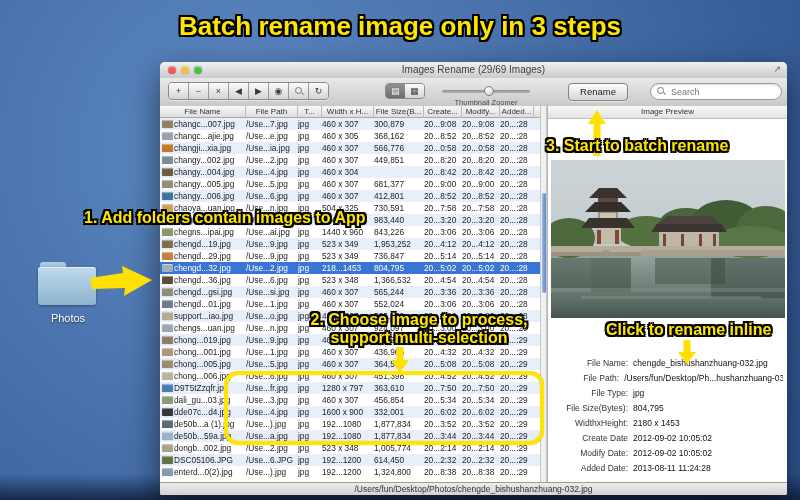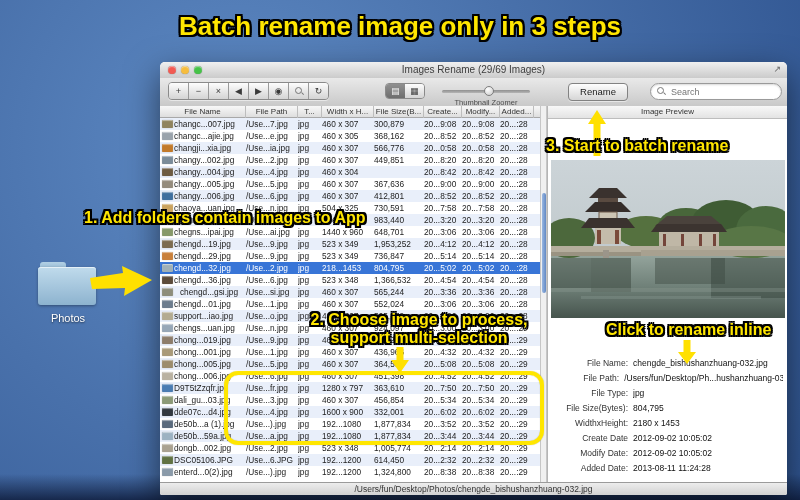--- a/index.html
+++ b/index.html
@@ -219,21 +219,21 @@
         <div class="tcell" style="width: 34px;">20...:28</div>
       </div>
       <div class="trow">
         <div class="thumbwrap">
           <div class="thumb" style="background: linear-gradient(rgb(149, 140, 124), rgb(149, 140, 124)) rgb(149, 140, 124);"></div>
         </div>
         <div class="tcell" style="width: 72px;">changy...005.jpg</div>
         <div class="tcell" style="width: 52px;">/Use...5.jpg</div>
         <div class="tcell" style="width: 24px;">jpg</div>
         <div class="tcell" style="width: 52px;">460 x 307</div>
-        <div class="tcell" style="width: 50px;">367,636</div>
+        <div class="tcell" style="width: 50px;">681,377</div>
         <div class="tcell" style="width: 38px;">20...9:00</div>
         <div class="tcell" style="width: 38px;">20...9:00</div>
         <div class="tcell" style="width: 34px;">20...:28</div>
       </div>
       <div class="trow">
         <div class="thumbwrap">
           <div class="thumb" style="background: linear-gradient(rgb(63, 111, 158), rgb(63, 111, 158)) rgb(63, 111, 158);"></div>
         </div>
         <div class="tcell" style="width: 72px;">changy...006.jpg</div>
         <div class="tcell" style="width: 52px;">/Use...6.jpg</div>
@@ -271,21 +271,21 @@
         <div class="tcell" style="width: 34px;">20...:28</div>
       </div>
       <div class="trow">
         <div class="thumbwrap">
           <div class="thumb" style="background: linear-gradient(rgb(135, 153, 106), rgb(135, 153, 106)) rgb(135, 153, 106);"></div>
         </div>
         <div class="tcell" style="width: 72px;">chegns...ipai.jpg</div>
         <div class="tcell" style="width: 52px;">/Use...ai.jpg</div>
         <div class="tcell" style="width: 24px;">jpg</div>
         <div class="tcell" style="width: 52px;">1440 x 960</div>
-        <div class="tcell" style="width: 50px;">648,701</div>
+        <div class="tcell" style="width: 50px;">843,226</div>
         <div class="tcell" style="width: 38px;">20...3:06</div>
         <div class="tcell" style="width: 38px;">20...3:06</div>
         <div class="tcell" style="width: 34px;">20...:28</div>
       </div>
       <div class="trow">
         <div class="thumbwrap">
           <div class="thumb" style="background: linear-gradient(rgb(125, 108, 80), rgb(125, 108, 80)) rgb(125, 108, 80);"></div>
         </div>
         <div class="tcell" style="width: 72px;">chengd...19.jpg</div>
         <div class="tcell" style="width: 52px;">/Use...9.jpg</div>
@@ -332,21 +332,21 @@
         <div class="tcell" style="width: 52px;">523 x 348</div>
         <div class="tcell" style="width: 50px;">1,366,532</div>
         <div class="tcell" style="width: 38px;">20...4:54</div>
         <div class="tcell" style="width: 38px;">20...4:54</div>
         <div class="tcell" style="width: 34px;">20...:28</div>
       </div>
       <div class="trow">
         <div class="thumbwrap">
           <div class="thumb" style="background: linear-gradient(rgb(141, 141, 123), rgb(141, 141, 123)) rgb(141, 141, 123);"></div>
         </div>
-        <div class="tcell" style="width: 72px; text-align: center;">chengd...gsi.jpg</div>
+        <div class="tcell" style="width: 72px;">chengd...gsi.jpg</div>
         <div class="tcell" style="width: 52px;">/Use...si.jpg</div>
         <div class="tcell" style="width: 24px;">jpg</div>
         <div class="tcell" style="width: 52px;">460 x 307</div>
         <div class="tcell" style="width: 50px;">565,244</div>
         <div class="tcell" style="width: 38px;">20...3:36</div>
         <div class="tcell" style="width: 38px;">20...3:36</div>
         <div class="tcell" style="width: 34px;">20...:28</div>
       </div>
       <div class="trow">
         <div class="thumbwrap">

